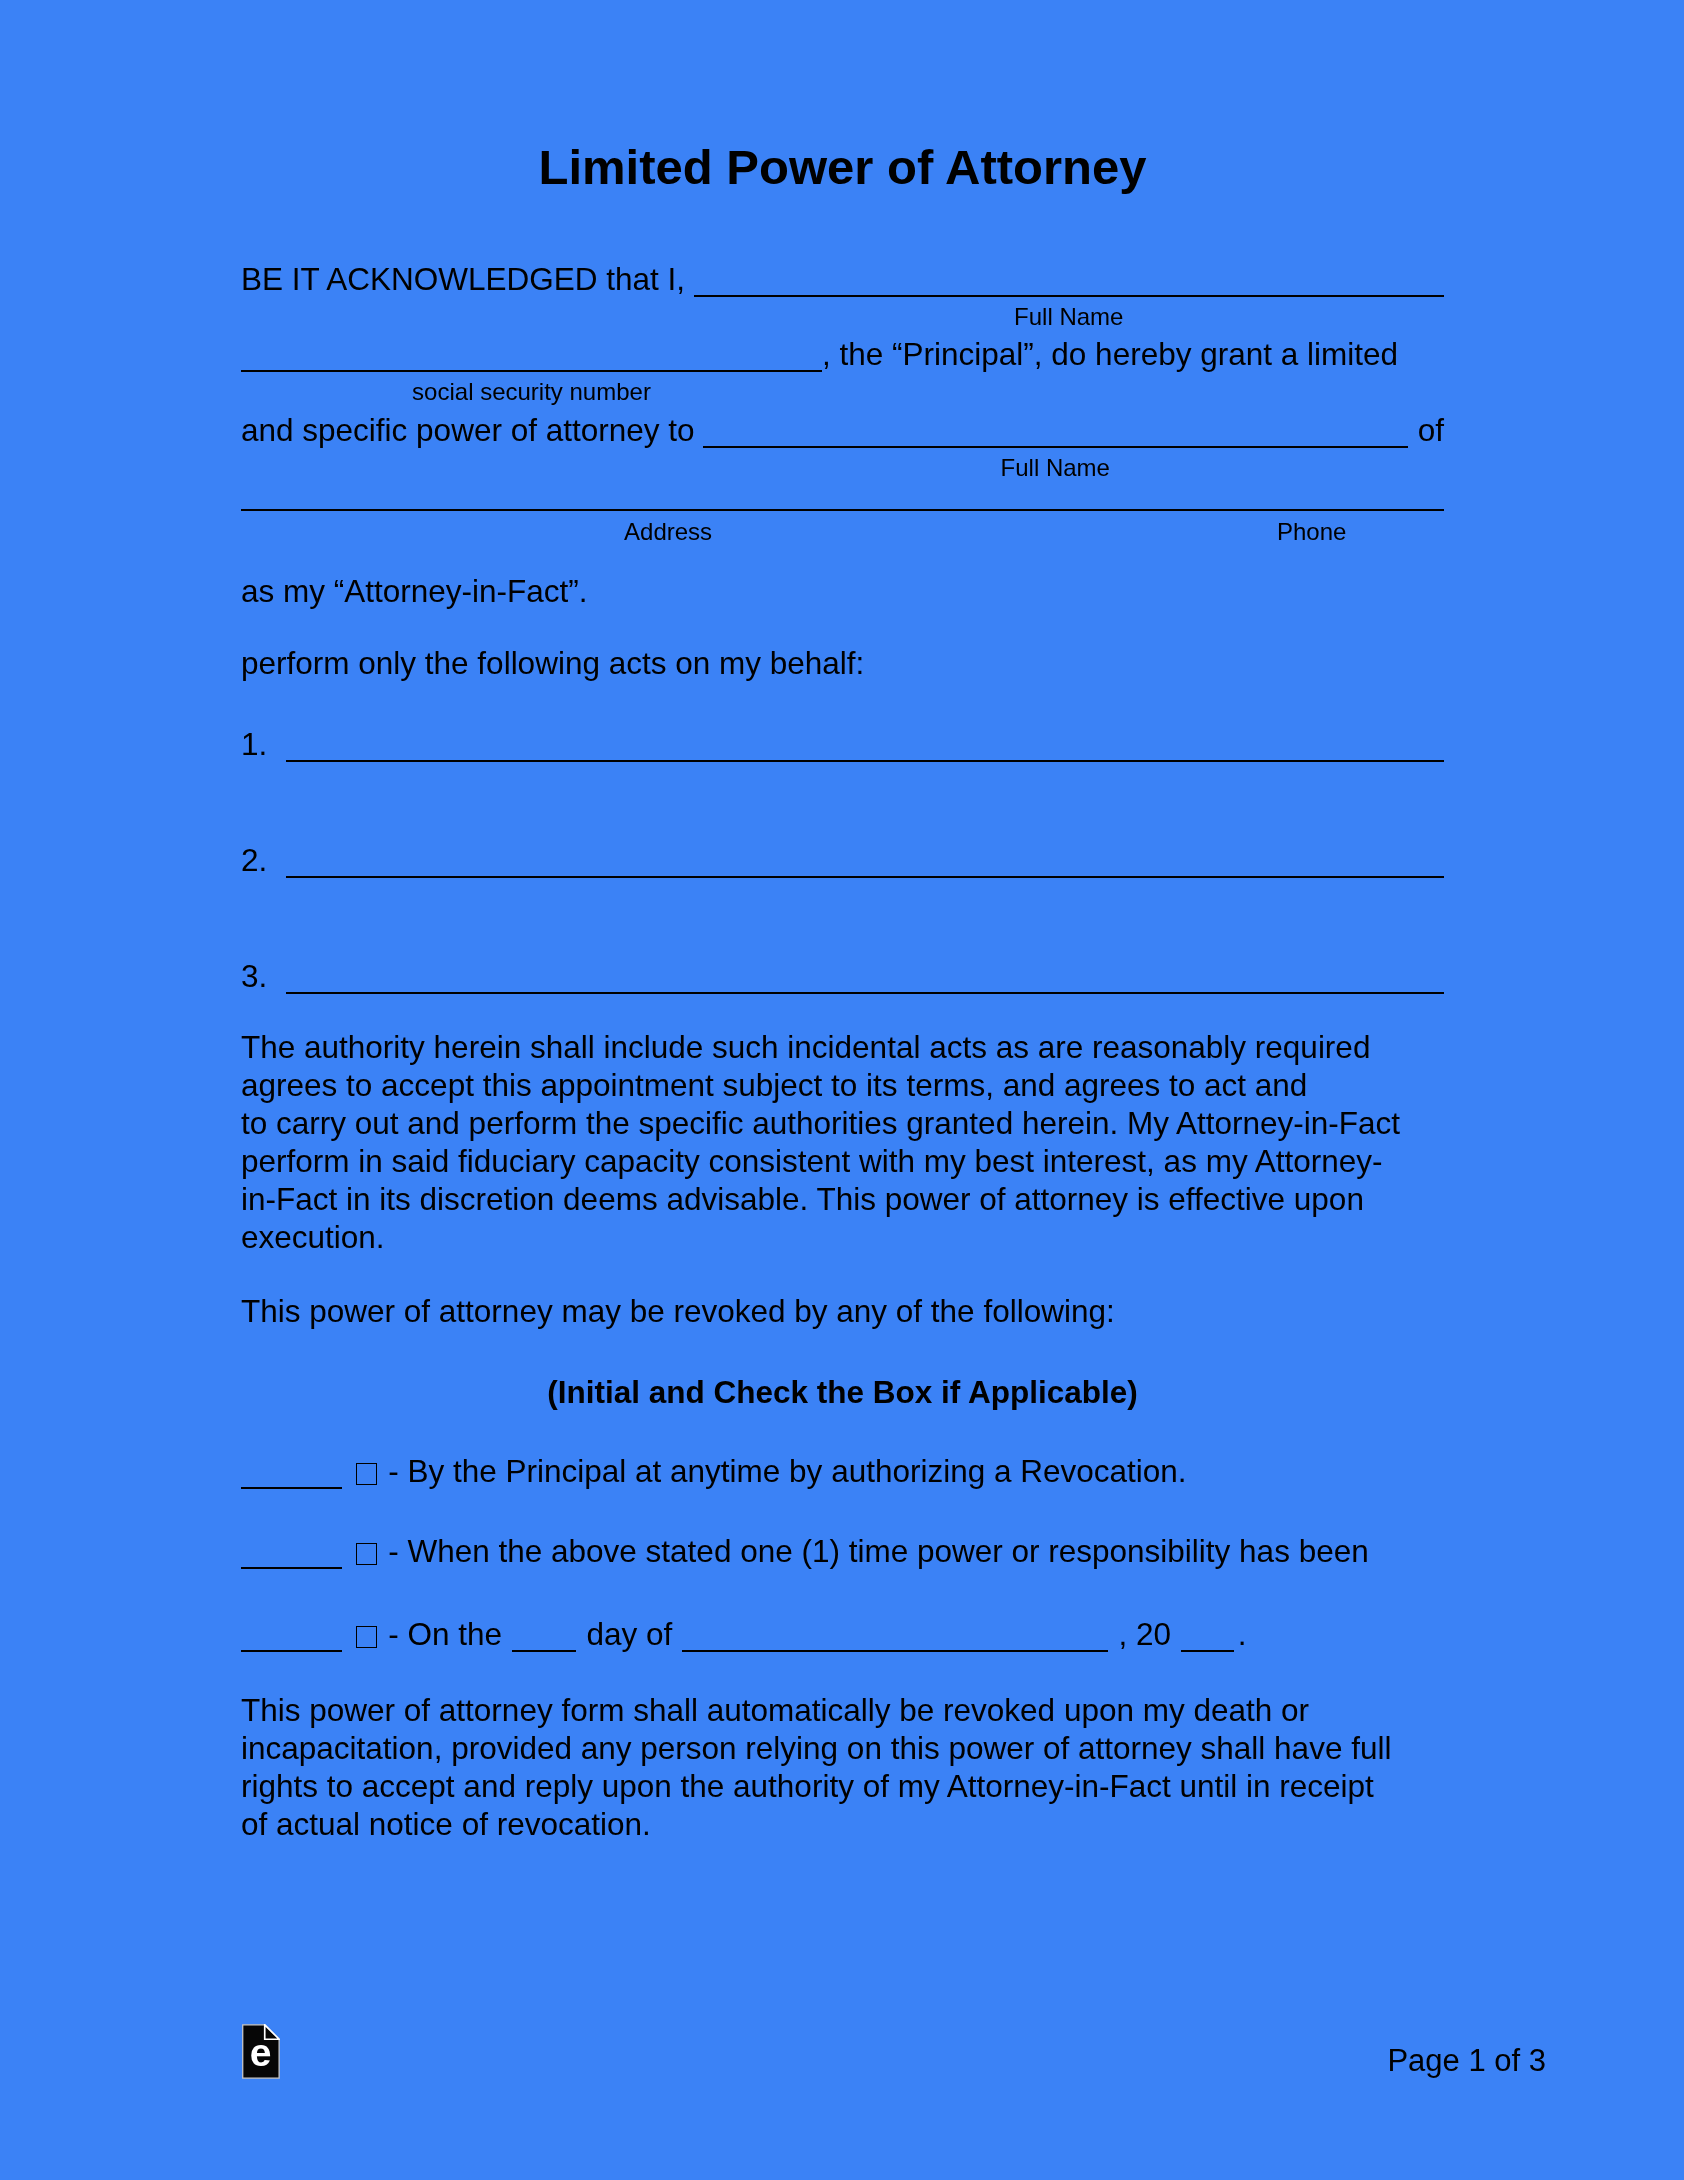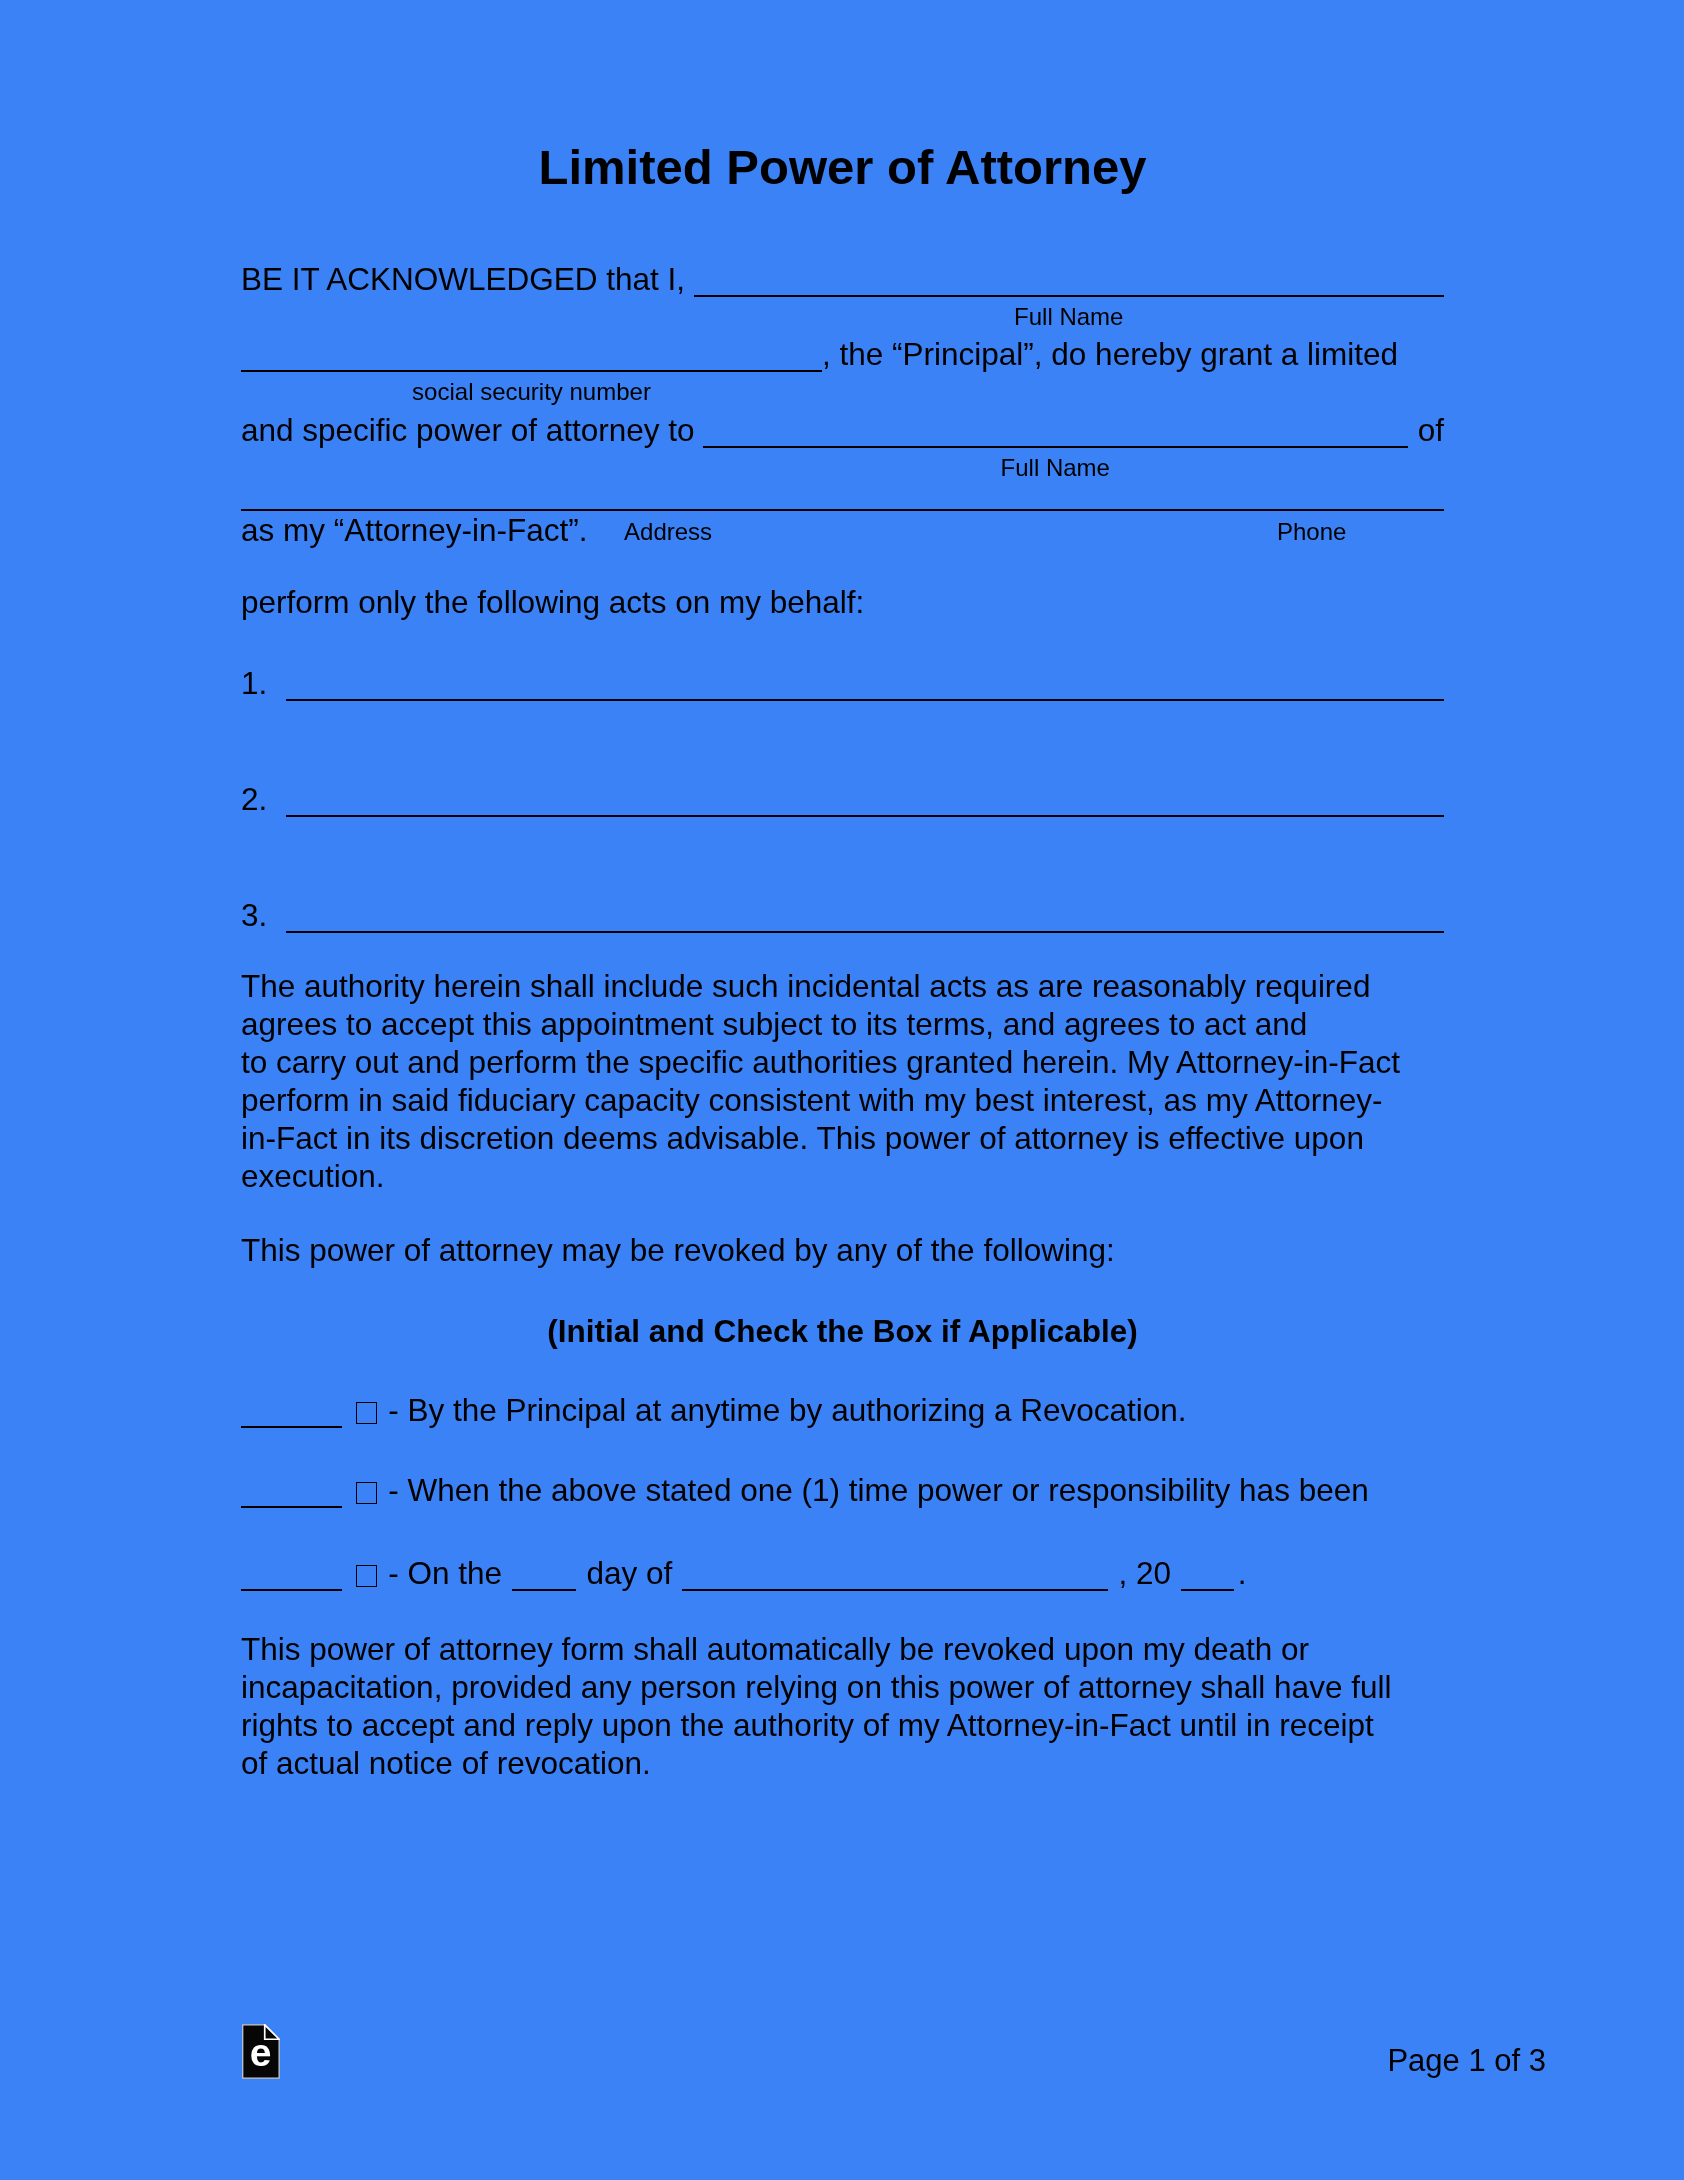--- a/index.html
+++ b/index.html
@@ -48,21 +48,21 @@
 
   .full-line {
     position:relative;
     margin-top:60px;
     height:0;
     border-bottom:2.6px solid #000;
   }
   .full-line .blabel.addr { left:35.5%; }
   .full-line .blabel.phone { left:89%; }
 
-  .row5 { }
+  .row5 { margin-top:61px; }
 
   .para { margin:0; }
   .para div { min-height:38px; }
   .para1 { margin-top:34px; }
   .para2 { margin-top:33px; }
   .para3 { margin-top:38px; }
 
   .acts { margin-top:43px; }
   .act-row { display:flex; align-items:baseline; margin-bottom:78px; }
   .act-row:last-child { margin-bottom:0; }

